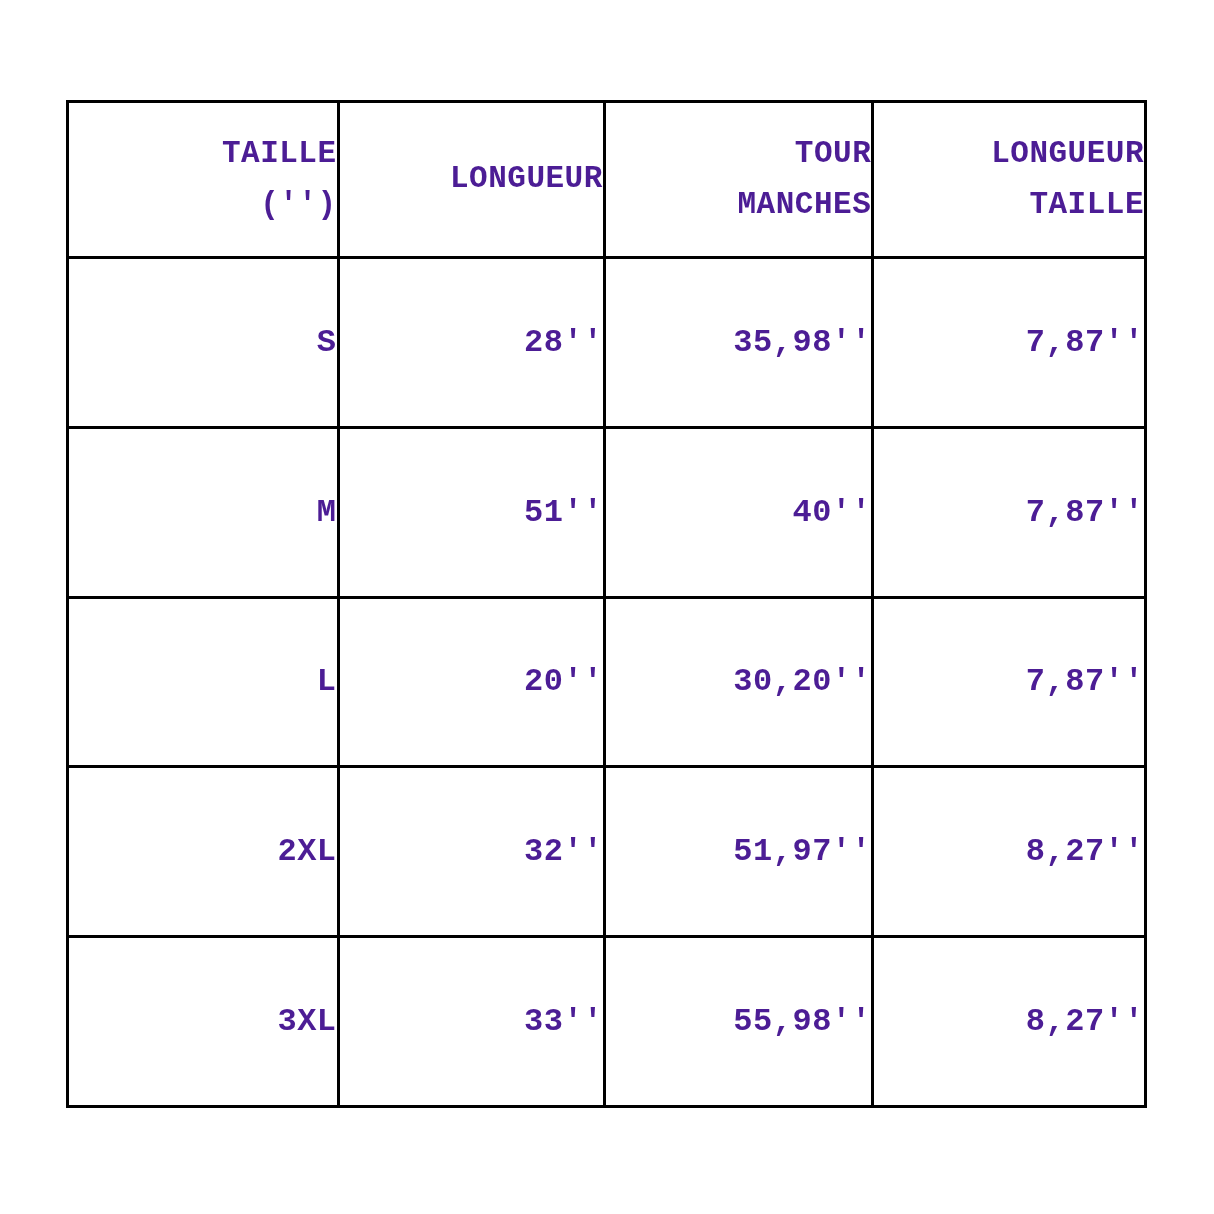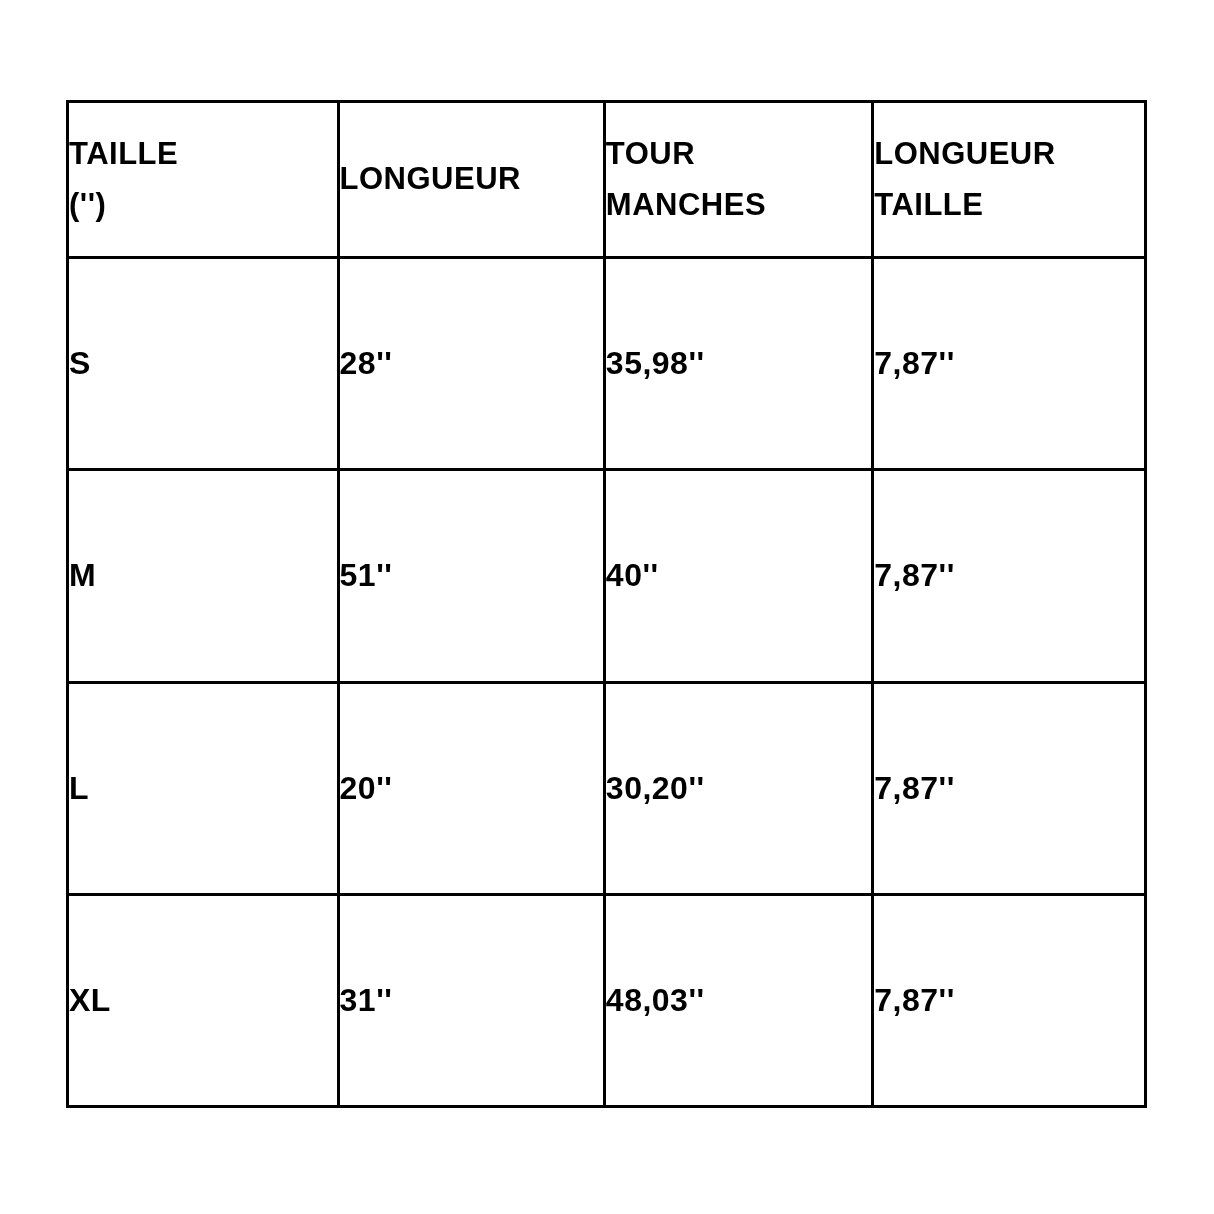--- a/index.html
+++ b/index.html
@@ -15,24 +15,24 @@
     overflow: hidden;
   }
   .size-table {
     position: absolute;
     left: 66px;
     top: 100px;
     width: 1081px;
     height: 1008px;
     border-collapse: collapse;
     table-layout: fixed;
-    font-family: Liberation Sans, sans-serif;
+    font-family: Liberation Mono, monospace;
     font-weight: bold;
-    color: #000000;
-    text-align: left;
+    color: #4c1d95;
+    text-align: right;
   }
   .size-table th,
   .size-table td {
     border: 3px solid #000000;
     background: #ffffff;
     padding: 0;
     vertical-align: middle;
   }
   .size-table thead tr {
     height: 156px;
@@ -93,20 +93,26 @@
         <td>40''</td>
         <td>7,87''</td>
       </tr>
       <tr class="data-row">
         <td>L</td>
         <td>20''</td>
         <td>30,20''</td>
         <td>7,87''</td>
       </tr>
       <tr class="data-row">
-        <td>XL</td>
-        <td>31''</td>
-        <td>48,03''</td>
-        <td>7,87''</td>
+        <td>2XL</td>
+        <td>32''</td>
+        <td>51,97''</td>
+        <td>8,27''</td>
+      </tr>
+      <tr class="data-row">
+        <td>3XL</td>
+        <td>33''</td>
+        <td>55,98''</td>
+        <td>8,27''</td>
       </tr>
     </tbody>
   </table>
 </div>
 
 </body></html>

